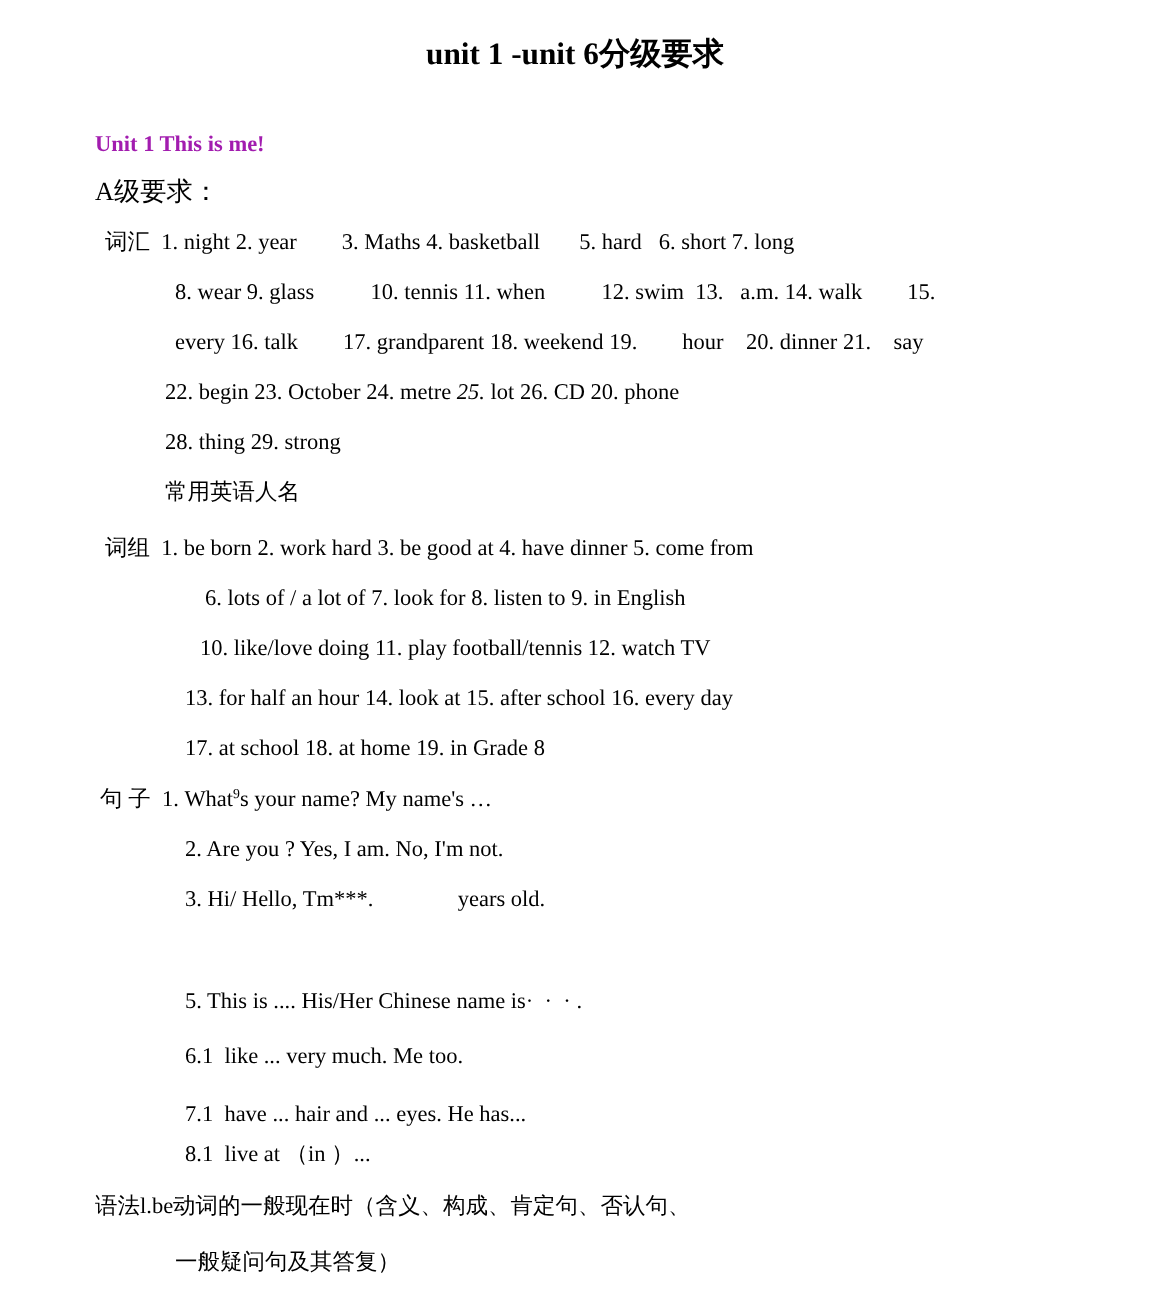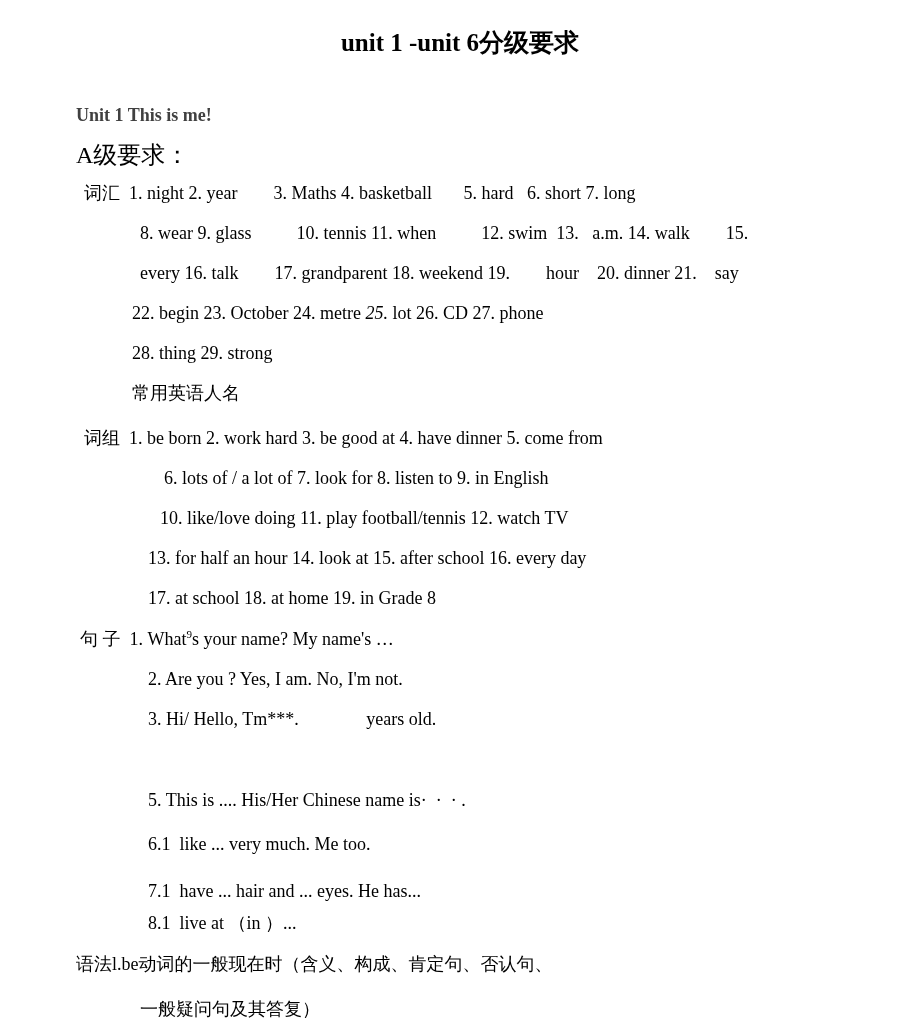--- a/index.html
+++ b/index.html
@@ -35,30 +35,30 @@
     white-space: pre;
   }
 
   
   .section-heading {
     position: absolute;
     left: 76px;
     top: 105px;
     font-size: 18px;
     font-weight: bold;
-    color: #404040;
+    color: #a21caf;
     white-space: pre;
   }
 
   
   .sub-heading {
     position: absolute;
     left: 76px;
     top: 139px;
-    font-size: 24px;
+    font-size: 21px;
     white-space: pre;
   }
 
   
   .tline {
     position: absolute;
     font-size: 18px;
     white-space: pre;
     line-height: 1;
   }
@@ -108,21 +108,21 @@
   <div class="section-heading">Unit 1 This is me!</div>
 
   <div class="sub-heading">A级要求：</div>
 
   <div class="tline row-vocab-1">词汇  1. night 2. year        3. Maths 4. basketball       5. hard   6. short 7. long</div>
 
   <div class="tline row-vocab-2">8. wear 9. glass          10. tennis 11. when          12. swim  13.   a.m. 14. walk        15.</div>
 
   <div class="tline row-vocab-3">every 16. talk        17. grandparent 18. weekend 19.        hour    20. dinner 21.    say</div>
 
-  <div class="tline row-vocab-4"><span>22. begin 23. October 24. metre </span><i>25.</i><span> lot 26. CD 27. phone</span></div>
+  <div class="tline row-vocab-4"><span>22. begin 23. October 24. metre </span><i>25.</i><span> lot 26. CD 20. phone</span></div>
 
   <div class="tline row-vocab-5">28. thing 29. strong</div>
 
   <div class="tline row-vocab-6">常用英语人名</div>
 
   <div class="tline row-phrase-1">词组  1. be born 2. work hard 3. be good at 4. have dinner 5. come from</div>
 
   <div class="tline row-phrase-2">6. lots of / a lot of 7. look for 8. listen to 9. in English</div>
 
   <div class="tline row-phrase-3">10. like/love doing 11. play football/tennis 12. watch TV</div>

